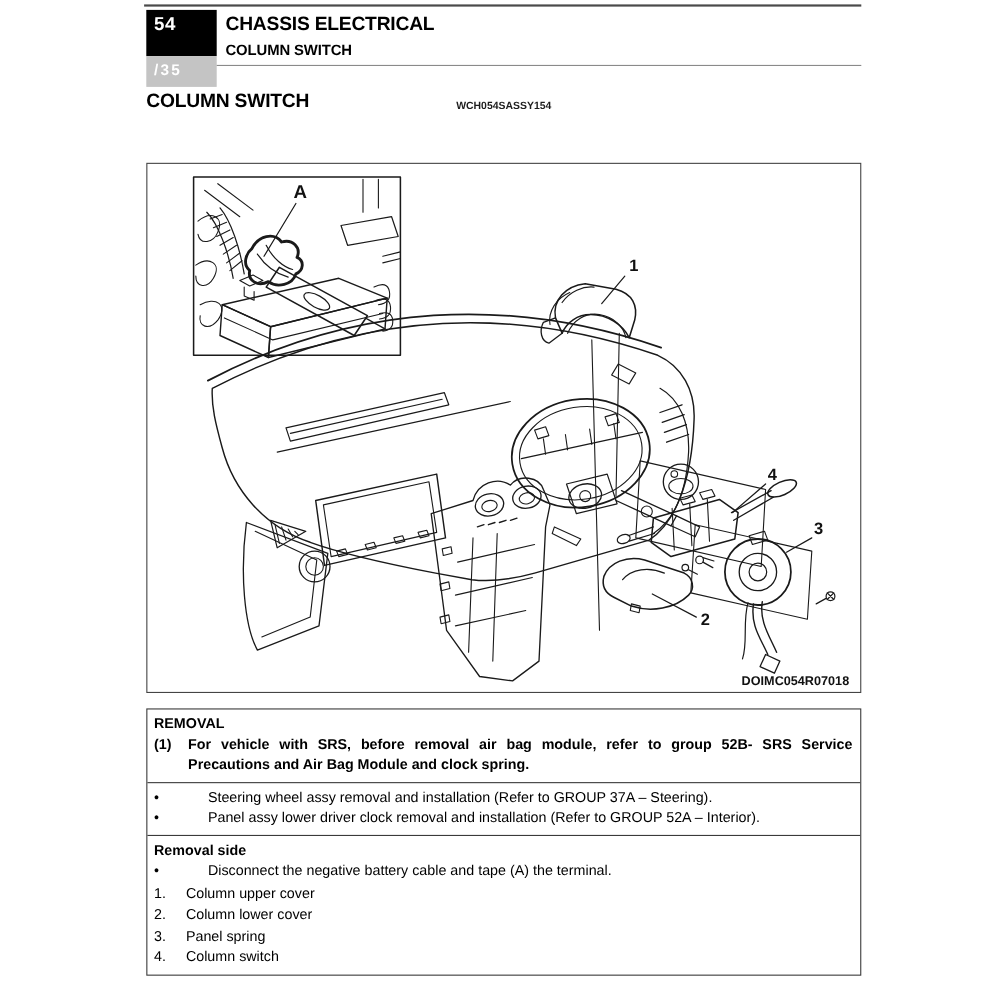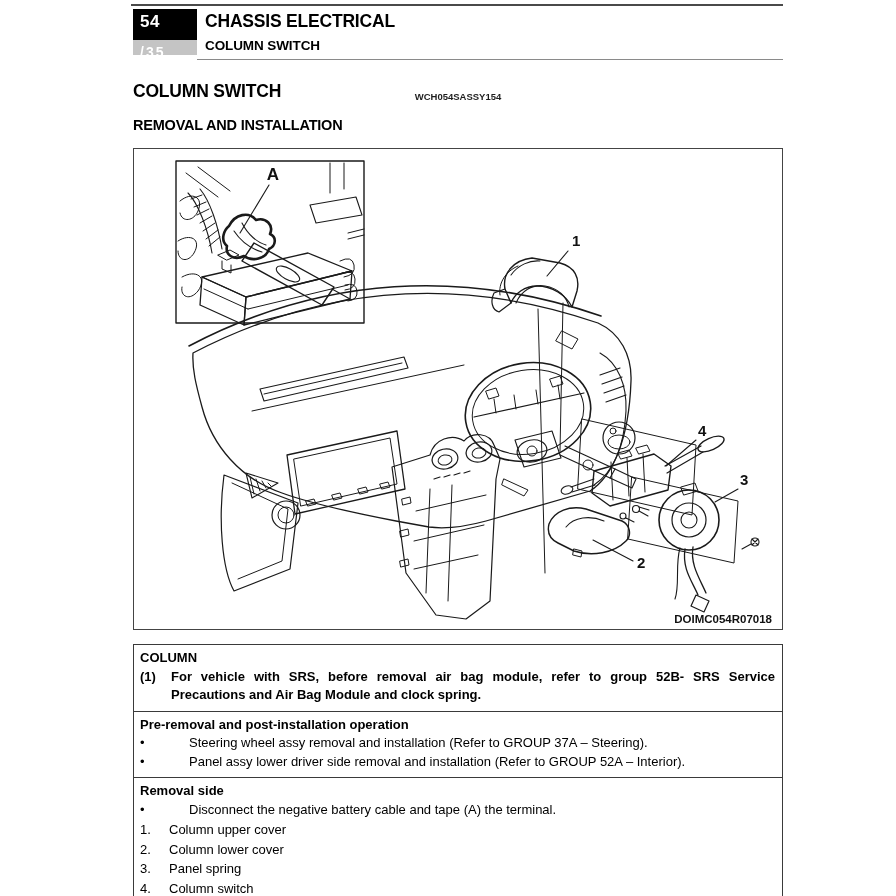--- a/index.html
+++ b/index.html
@@ -3,22 +3,22 @@
 <meta charset="utf-8">
 <style>
   html,body{margin:0;padding:0;background:#fff;}
   body{width:896px;height:896px;font-family:"Liberation Sans",sans-serif;color:#000;position:relative;overflow:hidden;}
 
   .page{position:absolute;inset:0;background:#fff;}
 
   
   .top-rule{position:absolute;left:131px;top:4px;width:652px;border-top:2px solid #4a4a4a;}
   .chapter-box{position:absolute;left:133px;top:9px;width:64px;}
-  .chapter-num{background:#000;color:#fff;font-weight:bold;font-size:17px;height:31px;line-height:25px;padding-left:7px;letter-spacing:.5px;}
-  .chapter-sub{background:#c4c4c4;color:#fff;font-weight:bold;font-size:14px;height:15px;line-height:24px;padding-left:7px;letter-spacing:2px;}
+  .chapter-num{background:#000;color:#fff;font-weight:bold;font-size:17px;height:42px;line-height:25px;padding-left:7px;letter-spacing:.5px;}
+  .chapter-sub{background:#c4c4c4;color:#fff;font-weight:bold;font-size:14px;height:28px;line-height:24px;padding-left:7px;letter-spacing:2px;}
   .chapter-title{position:absolute;left:205px;top:11px;font-size:17.5px;font-weight:bold;letter-spacing:-.2px;text-align:right;}
   .chapter-section{position:absolute;left:205px;top:38px;font-size:13.5px;font-weight:bold;letter-spacing:-.1px;}
   .header-rule{position:absolute;left:197px;top:59px;width:586px;border-top:1.5px solid #8a8a8a;}
 
   
   .page-title{position:absolute;left:133px;top:81px;font-size:17.5px;font-weight:bold;letter-spacing:-.2px;}
   .doc-code{position:absolute;top:91px;left:133px;width:650px;text-align:center;font-size:9.5px;font-weight:bold;color:#1d1d1d;}
   .section-title{position:absolute;left:133px;top:117px;font-size:14.5px;font-weight:bold;letter-spacing:-.2px;}
 
   
@@ -52,21 +52,20 @@
   <div class="chapter-box">
     <div class="chapter-num">54</div>
     <div class="chapter-sub">/35</div>
   </div>
   <div class="chapter-title">CHASSIS ELECTRICAL</div>
   <div class="chapter-section">COLUMN SWITCH</div>
   <div class="header-rule"></div>
 
   <div class="page-title">COLUMN SWITCH</div>
   <div class="doc-code">WCH054SASSY154</div>
-  <div class="section-title">REMOVAL AND INSTALLATION</div>
 
   <div class="figure-box">
     <svg viewBox="0 0 648 480">
       <g stroke="#1a1a1a" fill="none" stroke-width="1.3" stroke-linecap="round" stroke-linejoin="round">
 
         <g>
           <rect x="42" y="12" width="188" height="162" stroke-width="1.4"></rect>
           <path d="M46,52 C58,42 70,48 64,62 C60,72 48,74 46,64" stroke-width="1"></path>
           <path d="M44,92 C56,84 68,90 60,104 C54,114 44,112 44,102" stroke-width="1"></path>
           <path d="M48,128 C62,120 74,128 64,142 C56,152 46,148 48,138" stroke-width="1"></path>
@@ -199,36 +198,35 @@
         </g>
 
         <text class="lbl" x="638" y="474" font-size="11.5" text-anchor="end" stroke="none">DOIMC054R07018</text>
       </g>
     </svg>
   </div>
 
   <div class="info-table">
 
     <div class="tr">
-      <div class="b">COLUMN</div>
+      <div class="b">REMOVAL</div>
       <div class="caution-item">
         <div class="c-num">(1)</div>
         <div class="c-text">For vehicle with SRS, before removal air bag module, refer to group 52B- SRS Service Precautions and Air Bag Module and clock spring.</div>
       </div>
     </div>
 
     <div class="tr">
-      <div class="b">Pre-removal and post-installation operation</div>
       <div class="bullet-line">
         <div class="b-dot">•</div>
         <div class="b-text">Steering wheel assy removal and installation (Refer to GROUP 37A – Steering).</div>
       </div>
       <div class="bullet-line">
         <div class="b-dot">•</div>
-        <div class="b-text">Panel assy lower driver side removal and installation (Refer to GROUP 52A – Interior).</div>
+        <div class="b-text">Panel assy lower driver clock removal and installation (Refer to GROUP 52A – Interior).</div>
       </div>
     </div>
 
     <div class="tr">
       <div class="b">Removal side</div>
       <div class="bullet-line">
         <div class="b-dot">•</div>
         <div class="b-text">Disconnect the negative battery cable and tape (A) the terminal.</div>
       </div>
       <div class="steps">

